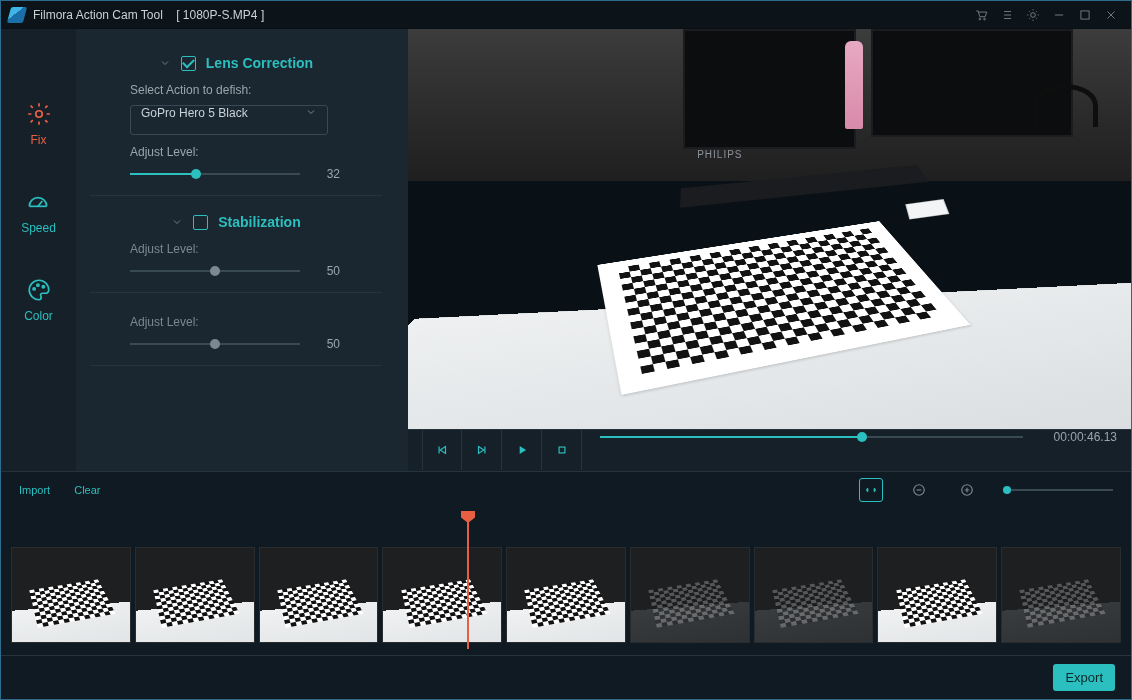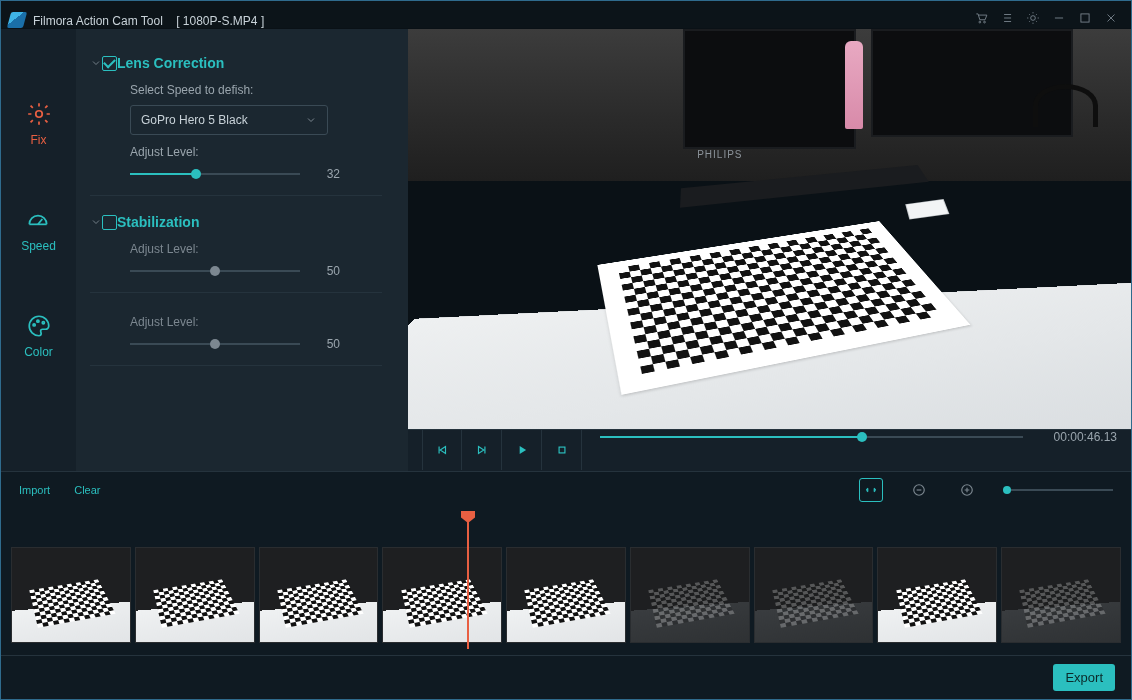--- a/index.html
+++ b/index.html
@@ -14,45 +14,45 @@
     --text-light:#c8d2d8;
     --orange:#e85f42;
     --border:#25333d;
     --border-light:#3a4a55;
     --slider-track:#3a4a55;
   }
   *{box-sizing:border-box;margin:0;padding:0;font-family:"Segoe UI",Arial,sans-serif;user-select:none;}
   html,body{width:1132px;height:700px;overflow:hidden;background:var(--bg-0);}
   .app{width:1132px;height:700px;background:var(--bg-0);border:1px solid #2f6b8d;display:flex;flex-direction:column;}
   
-  .titlebar{height:28px;background:#0c1419;display:flex;align-items:flex-end;padding:0 8px;color:var(--text-light);font-size:12px;border-bottom:1px solid #0a1116;}
+  .titlebar{height:28px;background:#0c1419;display:flex;align-items:center;padding:0 8px;color:var(--text-light);font-size:12px;border-bottom:1px solid #0a1116;}
   .titlebar .logo{width:16px;height:16px;margin-right:8px;background:linear-gradient(135deg,#3fb4e6 40%,#1a6fa8 40%);border-radius:2px;transform:skewX(-15deg);}
   .titlebar .title{flex:0 0 auto;}
   .titlebar .spacer{flex:1;}
   .titlebar .tb-btn{width:24px;height:20px;display:flex;align-items:center;justify-content:center;color:var(--text-dim);cursor:pointer;margin-left:2px;}
   .titlebar .tb-btn svg{width:14px;height:14px;stroke:currentColor;fill:none;stroke-width:1.5;}
   
   .main{flex:1;display:flex;min-height:0;}
   
-  .tabcol{width:75px;background:var(--bg-1);display:flex;flex-direction:column;align-items:center;padding-top:72px;gap:60px;}
+  .tabcol{width:75px;background:var(--bg-1);display:flex;flex-direction:column;align-items:center;padding-top:72px;gap:42px;}
   .tabitem{display:flex;flex-direction:column;align-items:center;gap:6px;color:var(--teal);font-size:12px;cursor:pointer;}
   .tabitem.active{color:var(--orange);}
   .tabitem svg{width:26px;height:26px;stroke:currentColor;fill:none;stroke-width:1.6;}
   
   .settings{width:332px;background:var(--bg-2);padding:22px 26px 0 14px;overflow:hidden;}
   .section{margin-bottom:10px;}
-  .sec-head{display:flex;align-items:center;cursor:pointer;padding:4px 0;}
+  .sec-head{display:flex;align-items:center;gap:10px;cursor:pointer;padding:4px 0;justify-content:center;}
   .chev{width:12px;height:12px;stroke:var(--text-dim);fill:none;stroke-width:1.8;}
   .cbx{width:15px;height:15px;border:1.5px solid var(--teal);display:flex;align-items:center;justify-content:center;border-radius:2px;}
   .cbx.checked::after{content:"";width:9px;height:5px;border-left:2px solid var(--teal);border-bottom:2px solid var(--teal);transform:rotate(-45deg) translate(1px,-1px);}
   .sec-title{color:var(--teal);font-size:14px;font-weight:600;}
   .sec-body{padding-left:40px;padding-top:8px;}
   .sub-label{color:var(--text-mid);font-size:12px;margin-bottom:8px;}
   .sub-label.dim{color:var(--text-dim);}
-  .select{height:30px;border:1px solid var(--border-light);border-radius:3px;background:var(--bg-2);color:var(--text-light);font-size:12px;display:flex;align-items:center;justify-content:space-between;padding:0 10px;margin-bottom:10px;cursor:pointer;width:198px;}
+  .select{height:30px;border:1px solid var(--border-light);border-radius:3px;background:var(--bg-2);color:var(--text-light);font-size:12px;display:flex;justify-content:space-between;padding:0 10px;margin-bottom:10px;cursor:pointer;width:198px;}
   .select svg{width:12px;height:12px;stroke:var(--text-dim);fill:none;stroke-width:2;}
   .slider-row{display:flex;align-items:center;gap:14px;margin-top:6px;margin-bottom:14px;}
   .slider{position:relative;width:170px;height:14px;}
   .slider .track{position:absolute;top:6px;left:0;right:0;height:2px;background:var(--slider-track);}
   .slider .fill{position:absolute;top:6px;left:0;height:2px;background:var(--teal);}
   .slider .thumb{position:absolute;top:2px;width:10px;height:10px;border-radius:50%;background:var(--teal);transform:translateX(-50%);cursor:pointer;}
   .slider.disabled .fill{background:var(--slider-track);}
   .slider.disabled .thumb{background:var(--text-dim);}
   .slider-val{color:var(--text-mid);font-size:12px;width:26px;text-align:right;}
   .divider{height:1px;background:var(--border);margin:6px 0 14px 0;}
@@ -192,21 +192,21 @@
 
       <div class="section">
         <div class="sec-head">
           <svg class="chev" viewBox="0 0 24 24">
               <path d="M6 9l6 6 6-6"></path>
             </svg>
           <div class="cbx checked"></div>
           <span class="sec-title">Lens Correction</span>
         </div>
         <div class="sec-body">
-          <div class="sub-label">Select Speed to defish:</div>
+          <div class="sub-label">Select Action to defish:</div>
           <div class="select">
             <span>GoPro Hero 5 Black</span>
             <svg viewBox="0 0 24 24">
                 <path d="M6 9l6 6 6-6"></path>
               </svg>
           </div>
           <div class="sub-label">Adjust Level:</div>
           <div class="slider-row">
             <div class="slider">
               <div class="track"></div>

